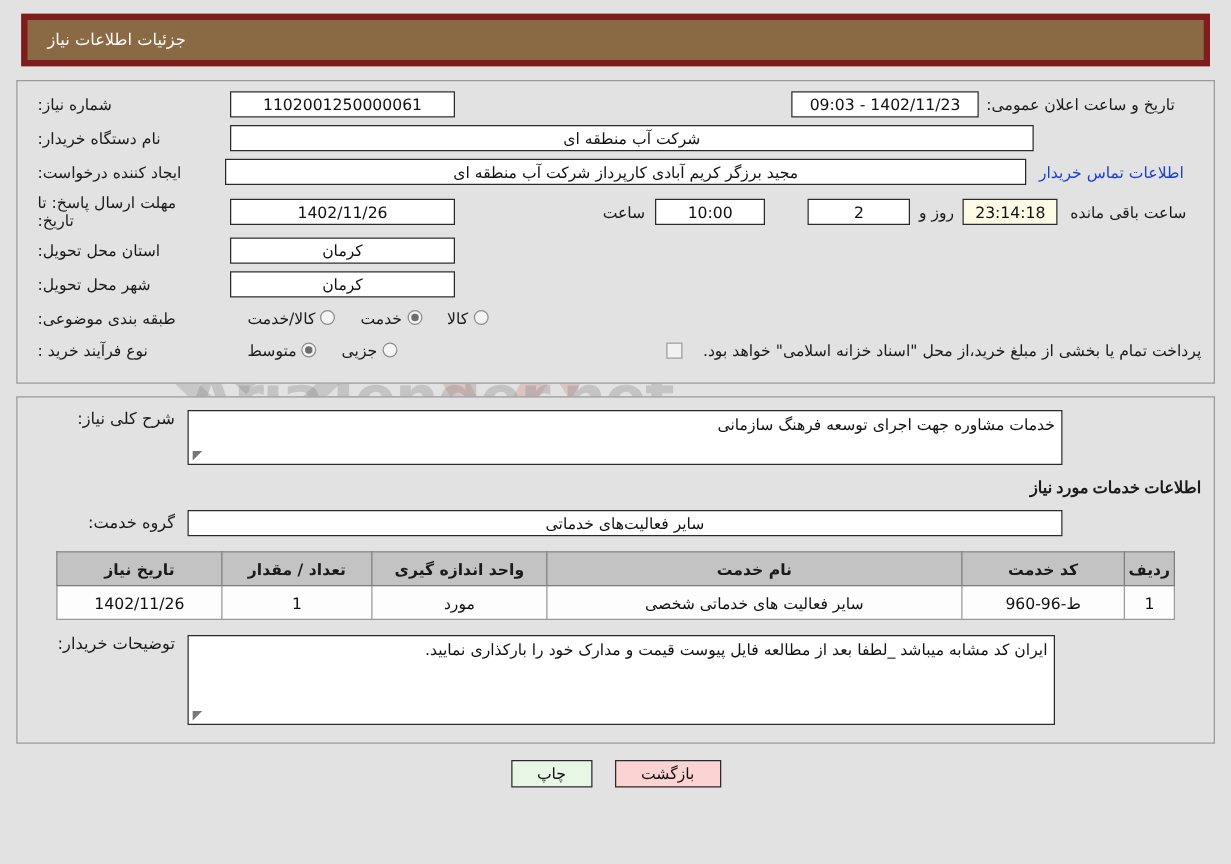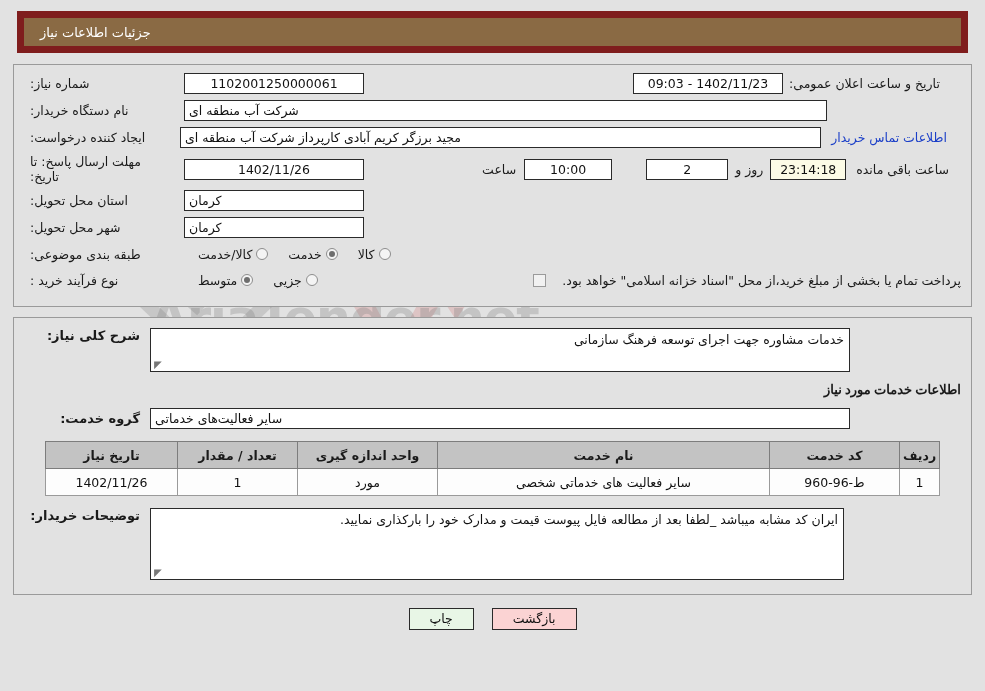--- a/index.html
+++ b/index.html
@@ -87,21 +87,21 @@
     background: rgba(214,160,160,0.45);
   }
 
   
   .page { position: relative; z-index: 2; padding: 0; }
 
   .titlebar {
     margin: 11px 17px 0 17px;
     height: 42px;
     background: #8a6a44;
-    border: 7px solid #7f1d1d;
+    border: 5px solid #7f1d1d;
     display: flex;
     align-items: center;
     justify-content: flex-start;
     padding-left: 0; padding-right: 16px;
   }
   .titlebar-text {
     color: #ffffff;
     font-size: 13px;
     font-weight: normal;
     margin-right: auto;
@@ -133,21 +133,21 @@
   }
   .lbl.w150 { width: 150px; }
 
   .fld {
     border: 1px solid #2a2a2a;
     background: #ffffff;
     height: 21px;
     line-height: 19px;
     padding: 0 4px;
     font-size: 12.5px;
-    text-align: left;
+    text-align: center;
     color: #111;
     overflow: hidden;
     white-space: nowrap;
   }
   .fld.center { text-align: center; }
   .fld.cream { background: #fcfbe6; }
 
   .linklike {
     color: #1b3fc8;
     font-size: 12.5px;
@@ -205,21 +205,21 @@
     position: absolute;
     left: 3px; bottom: 2px;
     width: 9px; height: 9px;
     color: #777;
     font-size: 10px;
     line-height: 9px;
     transform: scaleX(-1);
   }
 
   .bold-label {
-    font-weight: bold;
+    font-weight: normal;
     font-size: 13px;
     white-space: nowrap;
   }
   .section-head {
     font-weight: bold;
     font-size: 13px;
     margin: 10px 0 10px 0;
     text-align: right;
     font-family: Liberation Serif, serif;
   }

